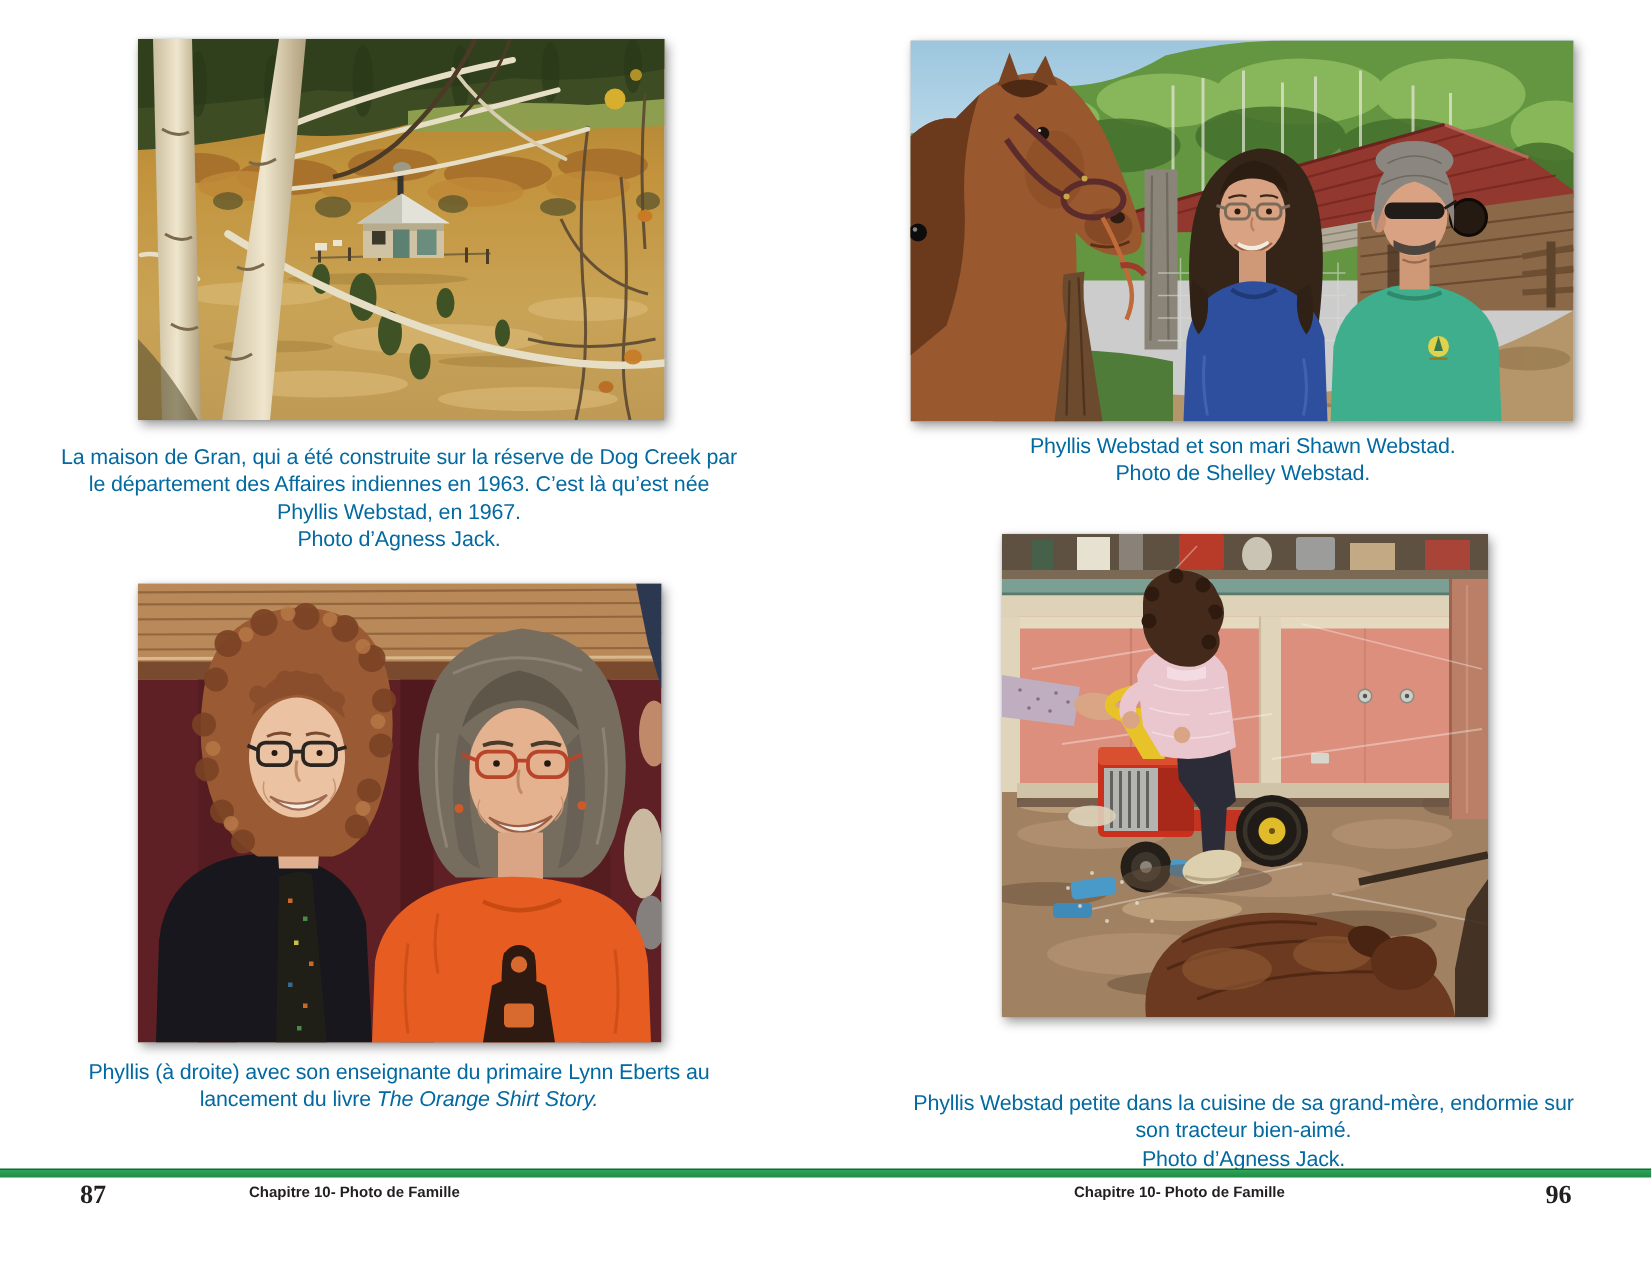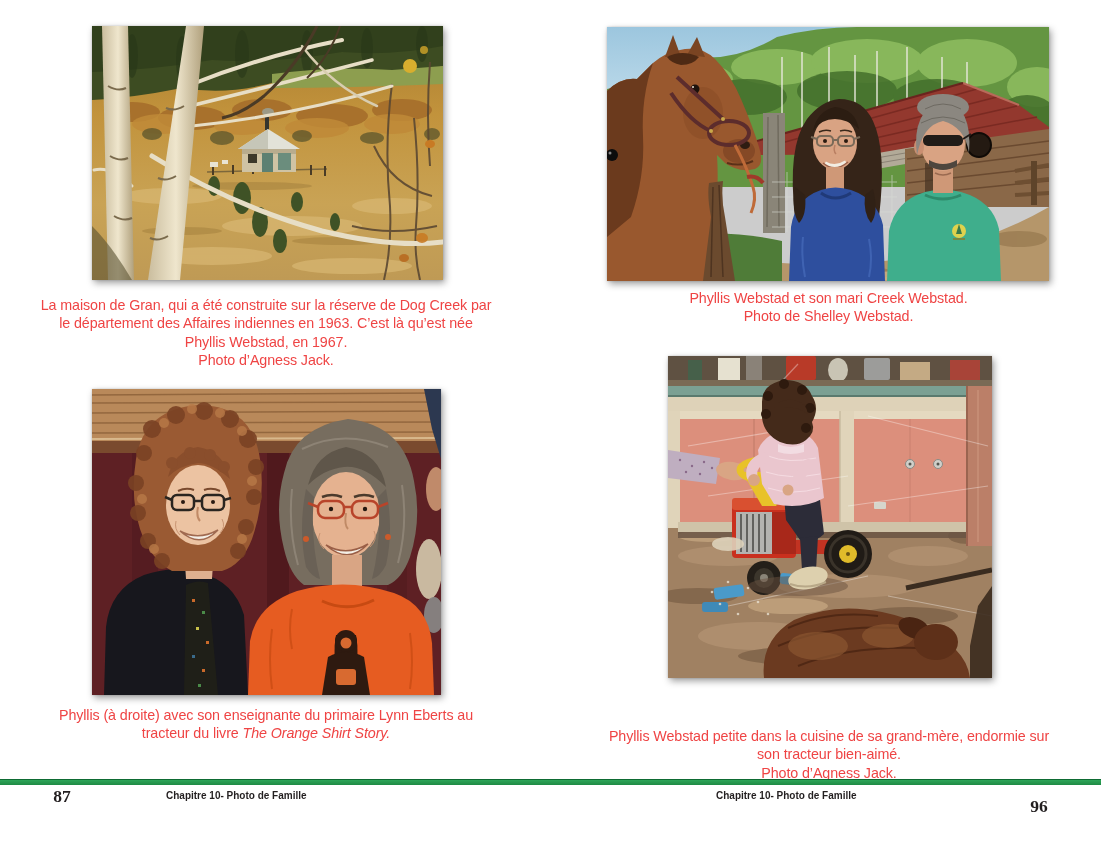--- a/index.html
+++ b/index.html
@@ -1,21 +1,21 @@
 <!DOCTYPE html>
 <html lang="fr"><head>
 <meta charset="utf-8">
 <style>
   html,body{margin:0;padding:0;background:#ffffff;}
   #spread{position:relative;width:1101px;height:851px;background:#ffffff;overflow:hidden;
           font-family:"Liberation Sans","DejaVu Sans",sans-serif;color:#231f20;}
   .photo{position:absolute;box-shadow:2px 3px 7px rgba(0,0,0,.38),0 0 2px rgba(0,0,0,.18);background:#ccc;}
   .photo svg{display:block;width:100%;height:100%;}
   .caption{position:absolute;text-align:center;font-size:14.3px;line-height:18.4px;
-           letter-spacing:-0.1px;color:#ef4444;}
+           letter-spacing:-0.1px;color:#0369a1;}
   .caption div{white-space:nowrap;}
   .caption em{font-style:italic;}
   #rule{position:absolute;left:0;top:779px;width:1101px;height:6px;
         background:linear-gradient(#2ea558,#1f8a44);border-top:1px solid #0e6b33;box-sizing:border-box;}
   .pagenum{position:absolute;top:786px;width:48px;text-align:center;
            font-family:"Liberation Serif","DejaVu Serif",serif;font-weight:bold;font-size:17.5px;}
   .chaplabel{position:absolute;top:790px;width:220px;text-align:left;
              font-weight:bold;font-size:10px;letter-spacing:0;}
 </style>
 </head>
@@ -309,21 +309,21 @@
             <circle cx="254" cy="254" r="5.5" fill="#d86a30"></circle>
             <path d="M236,268 Q254,258 272,268 L278,306 L230,306 Z" fill="#2e1a10"></path>
             <rect x="244" y="280" width="20" height="16" rx="3" fill="#d86a30"></rect>
           </g>
         </g>
       </svg>
     </figure>
 
     <figcaption class="caption" style="left:20px;top:706px;width:492px;">
       <div>Phyllis (à droite) avec son enseignante du primaire Lynn Eberts au</div>
-      <div><span>tracteur du livre </span><em>The Orange Shirt Story.</em></div>
+      <div><span>lancement du livre </span><em>The Orange Shirt Story.</em></div>
     </figcaption>
   </section>
 
   <section>
 
     <figure class="photo" style="left:607px;top:27px;width:442px;height:254px;margin:0;">
       <svg viewBox="0 0 442 254" preserveAspectRatio="none">
         <defs>
           <linearGradient id="g2s" x1="0" y1="0" x2="0" y2="1">
             <stop offset="0" stop-color="#9cc6de"></stop>
@@ -493,21 +493,21 @@
           <line x1="356" y1="112" x2="364" y2="107" stroke="#211c18" stroke-width="2"></line>
           <path d="M322,133 Q336,141 350,133 L350,139 Q336,147 322,139 Z" fill="#4e463e"></path>
           <path d="M328,146 Q336,150 344,146" stroke="#9a6a50" stroke-width="1.5" fill="none"></path>
         </g>
         <circle cx="5" cy="128" r="6" fill="#0c0c0c"></circle>
         <circle cx="3" cy="126" r="1.5" fill="#d8d8d8" opacity="0.6"></circle>
       </svg>
     </figure>
 
     <figcaption class="caption" style="left:590px;top:289px;width:477px;">
-      <div>Phyllis Webstad et son mari Creek Webstad.</div>
+      <div>Phyllis Webstad et son mari Shawn Webstad.</div>
       <div>Photo de Shelley Webstad.</div>
     </figcaption>
 
     <figure class="photo" style="left:668px;top:356px;width:324px;height:322px;margin:0;">
       <svg viewBox="0 0 324 322" preserveAspectRatio="none">
         <rect x="0" y="160" width="324" height="162" fill="#a08162"></rect>
         <g opacity="0.8">
           <g fill="#b29272">
               <ellipse cx="60" cy="200" rx="50" ry="10"></ellipse>
               <ellipse cx="180" cy="230" rx="70" ry="12"></ellipse>
@@ -678,15 +678,15 @@
       <div>Phyllis Webstad petite dans la cuisine de sa grand-mère, endormie sur</div>
       <div>son tracteur bien-aimé.</div>
       <div>Photo d’Agness Jack.</div>
     </figcaption>
   </section>
 
   <div id="rule"></div>
   <div class="pagenum" style="left:38px;">87</div>
   <div class="chaplabel" style="left:166px;">Chapitre 10- Photo de Famille</div>
   <div class="chaplabel" style="left:716px;">Chapitre 10- Photo de Famille</div>
-  <div class="pagenum" style="left:1015px;margin-top:10px;">96</div>
+  <div class="pagenum" style="left:1015px;">96</div>
 
 </div>
 
 </body></html>

